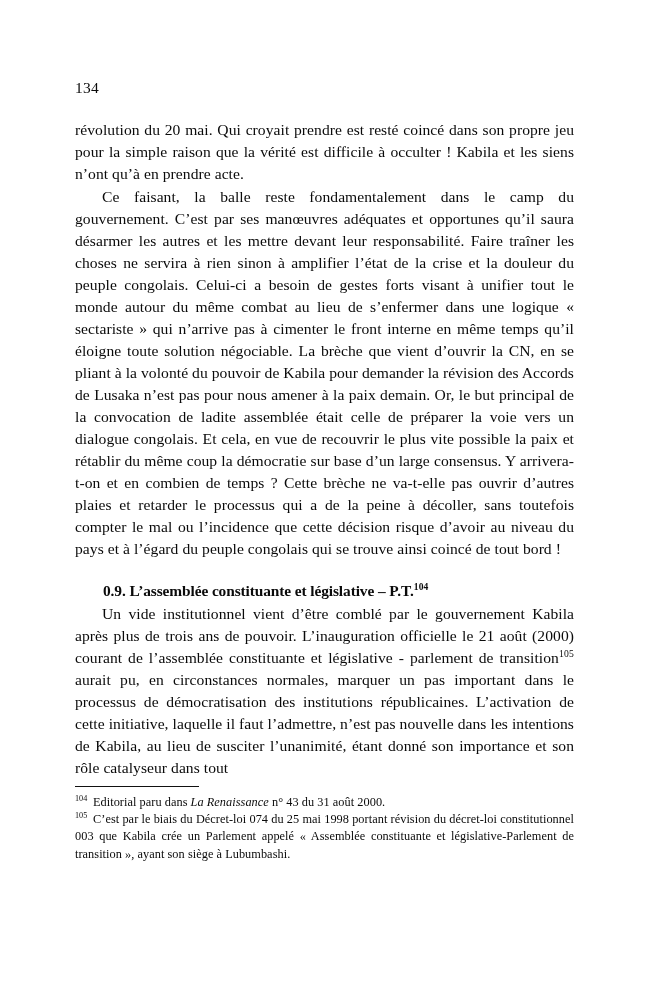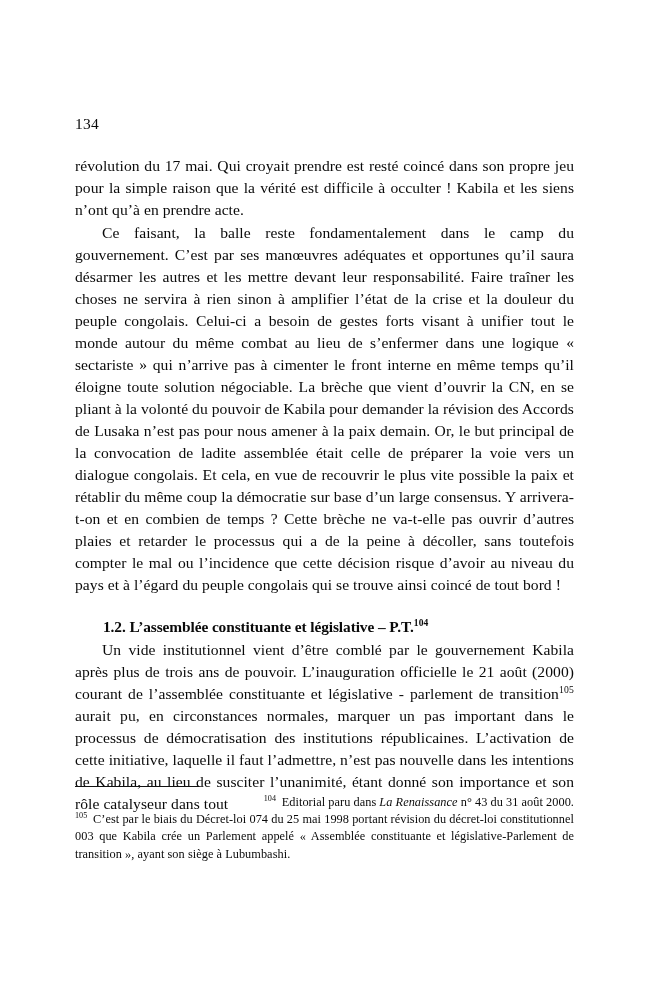--- a/index.html
+++ b/index.html
@@ -27,21 +27,21 @@
     position: absolute;
     left: 75px;
     top: 0;
     width: 499px;
   }
 
   
   .folio {
     font-size: 15.5px;
     line-height: 1;
-    padding-top: 116px;
+    padding-top: 80px;
     letter-spacing: 0.2px;
   }
 
   
   .para {
     font-size: 15.6px;
     line-height: 22.0px;
     text-align: justify;
     text-justify: inter-word;
     margin: 0;
@@ -102,38 +102,38 @@
   .footnote .marker {
     font-size: 0.66em;
     vertical-align: super;
     line-height: 0;
     margin-right: 2.5px;
   }
   .footnote .it {
     font-style: italic;
   }
   .footnote.single {
-    text-align: right;
+    text-align: left;
   }
 </style>
 </head>
 <body>
 
 <div class="page">
 
   <div class="content">
 
     <div class="folio">134</div>
 
-    <p class="para first">révolution du 17 mai. Qui croyait prendre est resté coincé dans son propre jeu pour la simple raison que la vérité est difficile à occulter ! Kabila et les siens n’ont qu’à en prendre acte.</p>
+    <p class="para first">révolution du 20 mai. Qui croyait prendre est resté coincé dans son propre jeu pour la simple raison que la vérité est difficile à occulter ! Kabila et les siens n’ont qu’à en prendre acte.</p>
 
     <p class="para indent gap">Ce faisant, la balle reste fondamentalement dans le camp du gouvernement. C’est par ses manœuvres adéquates et opportunes qu’il saura désarmer les autres et les mettre devant leur responsabilité. Faire traîner les choses ne servira à rien sinon à amplifier l’état de la crise et la douleur du peuple congolais. Celui-ci a besoin de gestes forts visant à unifier tout le monde autour du même combat au lieu de s’enfermer dans une logique « sectariste » qui n’arrive pas à cimenter le front interne en même temps qu’il éloigne toute solution négociable. La brèche que vient d’ouvrir la CN, en se pliant à la volonté du pouvoir de Kabila pour demander la révision des Accords de Lusaka n’est pas pour nous amener à la paix demain. Or, le but principal de la convocation de ladite assemblée était celle de préparer la voie vers un dialogue congolais. Et cela, en vue de recouvrir le plus vite possible la paix et rétablir du même coup la démocratie sur base d’un large consensus. Y arrivera-t-on et en combien de temps ? Cette brèche ne va-t-elle pas ouvrir d’autres plaies et retarder le processus qui a  de la peine à décoller, sans toutefois compter le mal ou l’incidence que cette décision risque d’avoir au niveau du pays et à l’égard du peuple congolais qui se trouve ainsi coincé de tout bord !</p>
 
     <h2 class="heading">
-      <span>1.2. L’assemblée constituante et législative – P.T.</span><sup class="fnref">104</sup>
+      <span>0.9. L’assemblée constituante et législative – P.T.</span><sup class="fnref">104</sup>
     </h2>
 
     <p class="para indent gap">
       <span>Un vide institutionnel vient d’être comblé par le gouvernement Kabila après plus de trois ans de pouvoir. L’inauguration officielle le 21 août (2000) courant de l’assemblée constituante et législative - parlement de transition</span><sup class="fnref">105</sup><span> aurait pu, en circonstances normales, marquer un pas important dans le processus de démocratisation des institutions républicaines. L’activation de cette initiative, laquelle il faut l’admettre, n’est pas nouvelle dans les intentions de Kabila, au lieu de susciter l’unanimité, étant donné son importance et son rôle catalyseur dans tout</span>
     </p>
 
   </div>
 
   <div class="footnotes">
 

